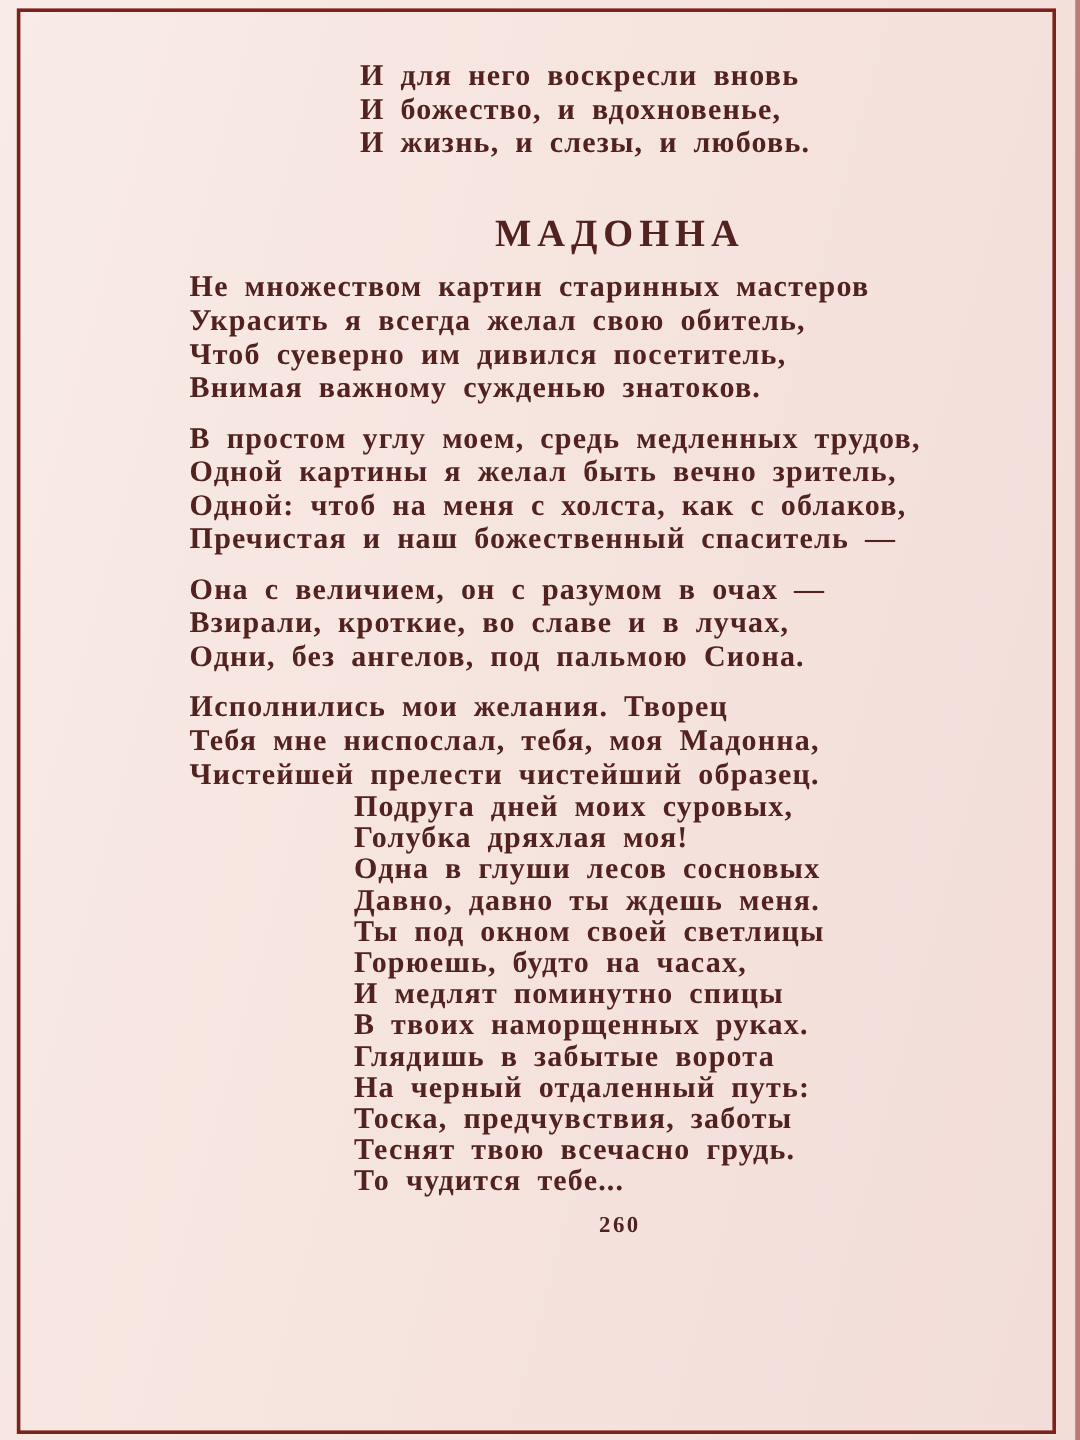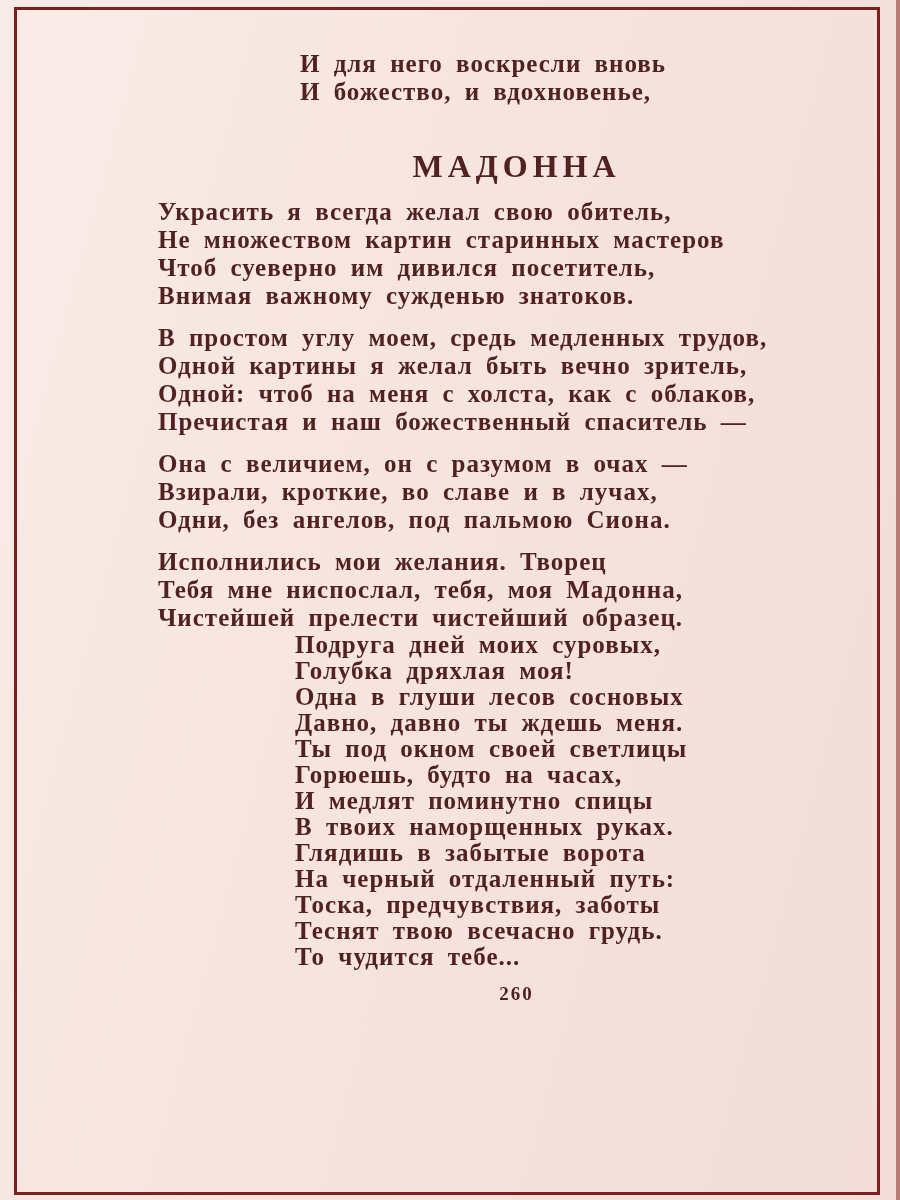--- a/index.html
+++ b/index.html
@@ -95,28 +95,29 @@
 
 <div class="scan-tint"></div>
 <div class="frame"></div>
 <div class="right-edge"></div>
 
 <div class="content">
 
   <div class="opening">
     <div class="line">И для него воскресли вновь</div>
     <div class="line">И божество, и вдохновенье,</div>
+    <div class="line">И жизнь, и слезы, и любовь.</div>
   </div>
 
   <div class="poem-title">МАДОННА</div>
 
   <div>
     <div class="stanza">
+      <div class="line">Не множеством картин старинных мастеров</div>
       <div class="line">Украсить я всегда желал свою обитель,</div>
-      <div class="line">Не множеством картин старинных мастеров</div>
       <div class="line">Чтоб суеверно им дивился посетитель,</div>
       <div class="line">Внимая важному сужденью знатоков.</div>
     </div>
     <div class="stanza">
       <div class="line">В простом углу моем, средь медленных трудов,</div>
       <div class="line">Одной картины я желал быть вечно зритель,</div>
       <div class="line">Одной: чтоб на меня с холста, как с облаков,</div>
       <div class="line">Пречистая и наш божественный спаситель —</div>
     </div>
     <div class="stanza">

